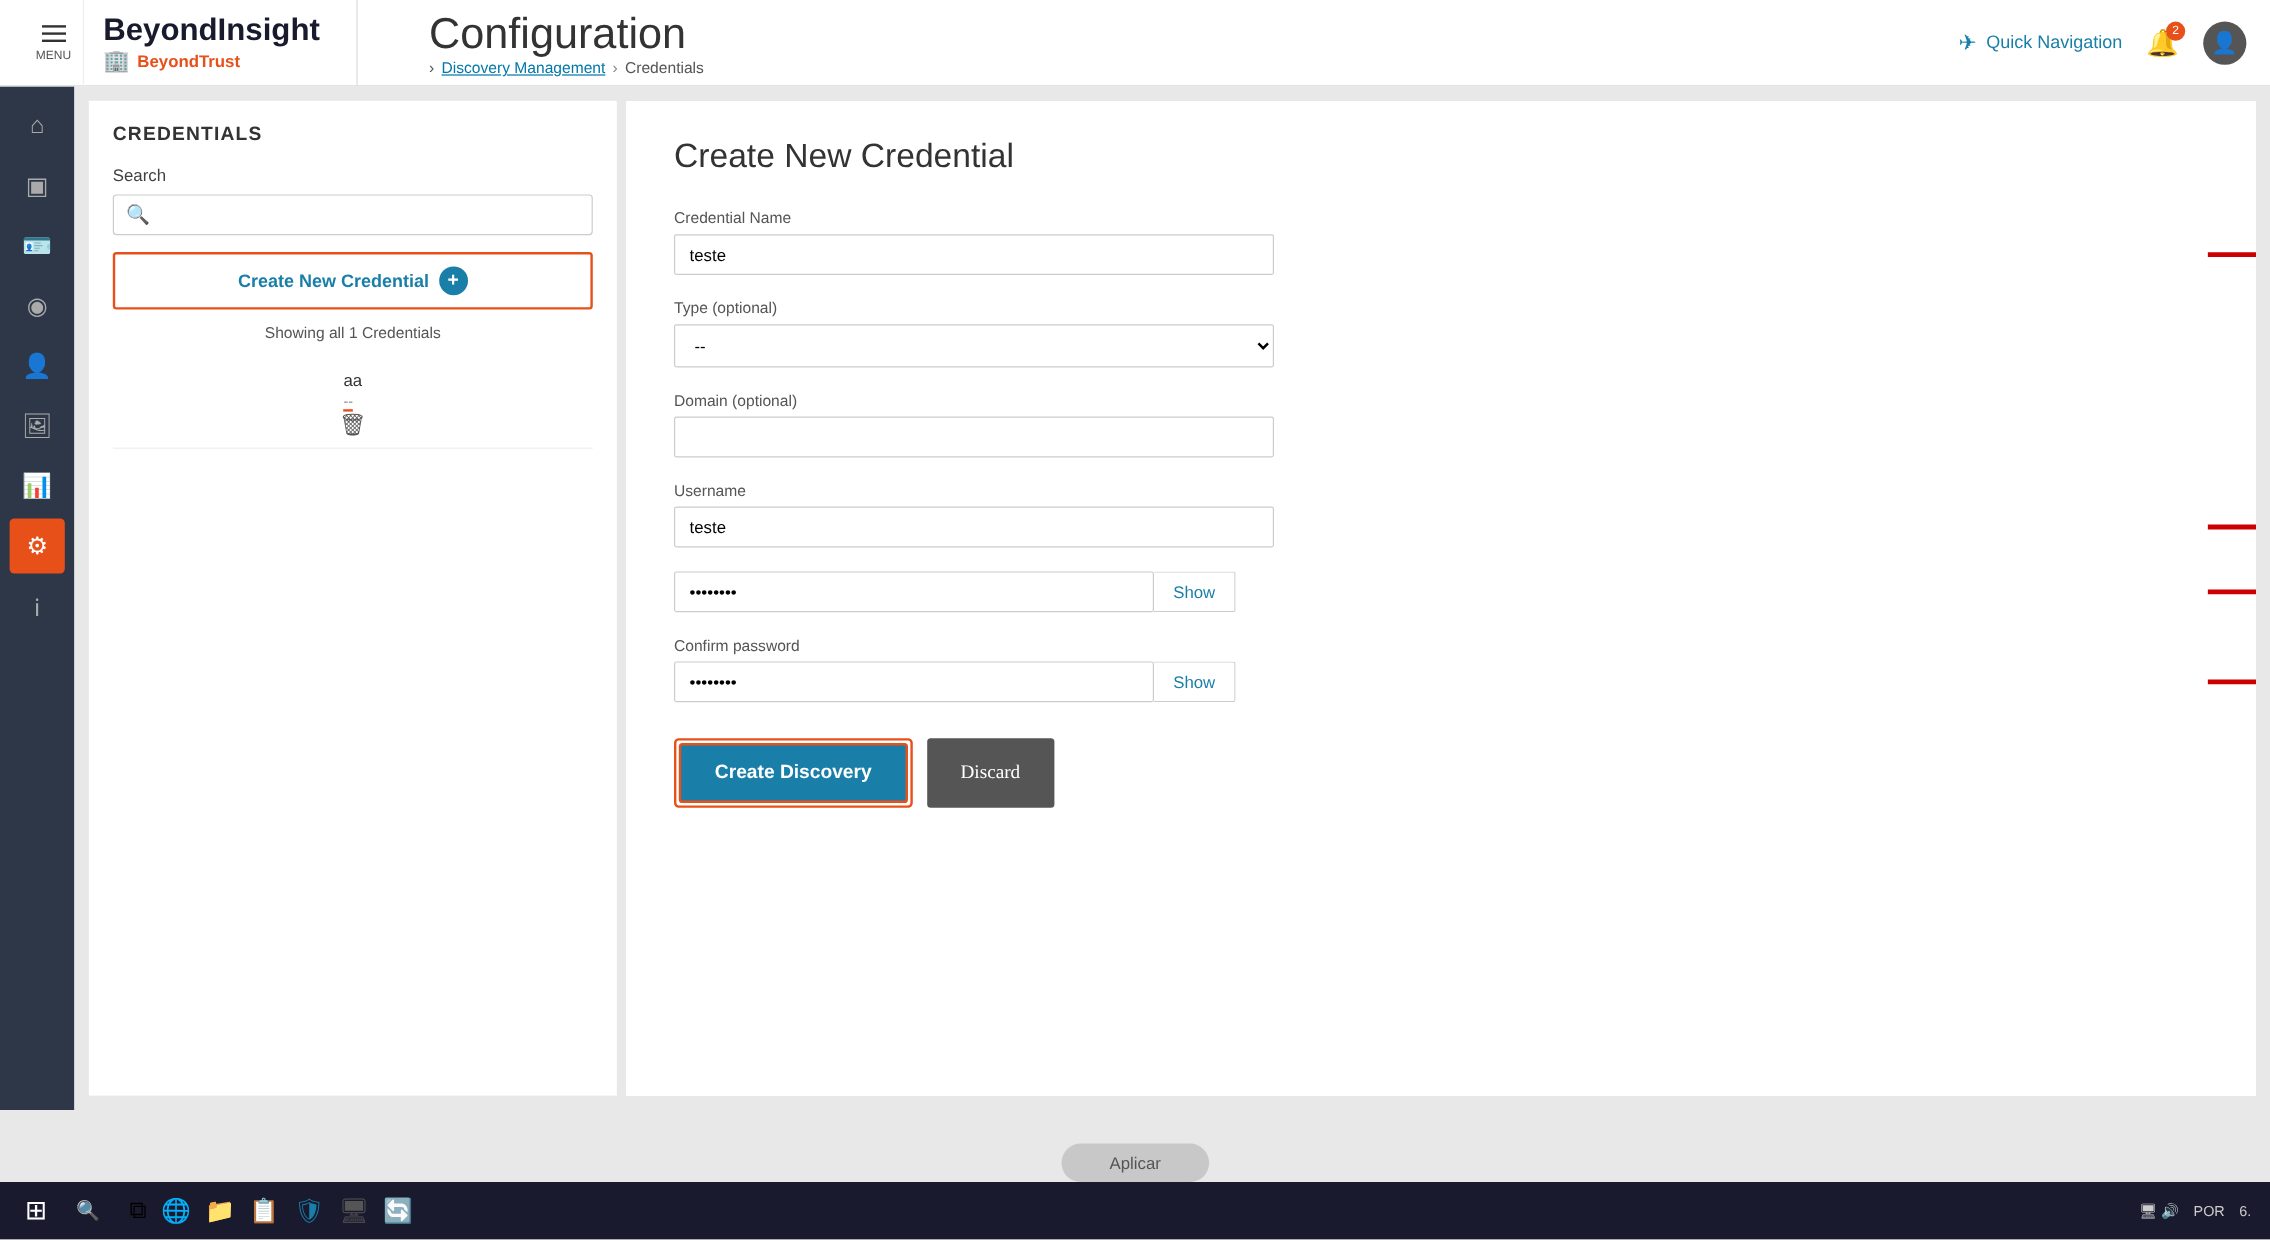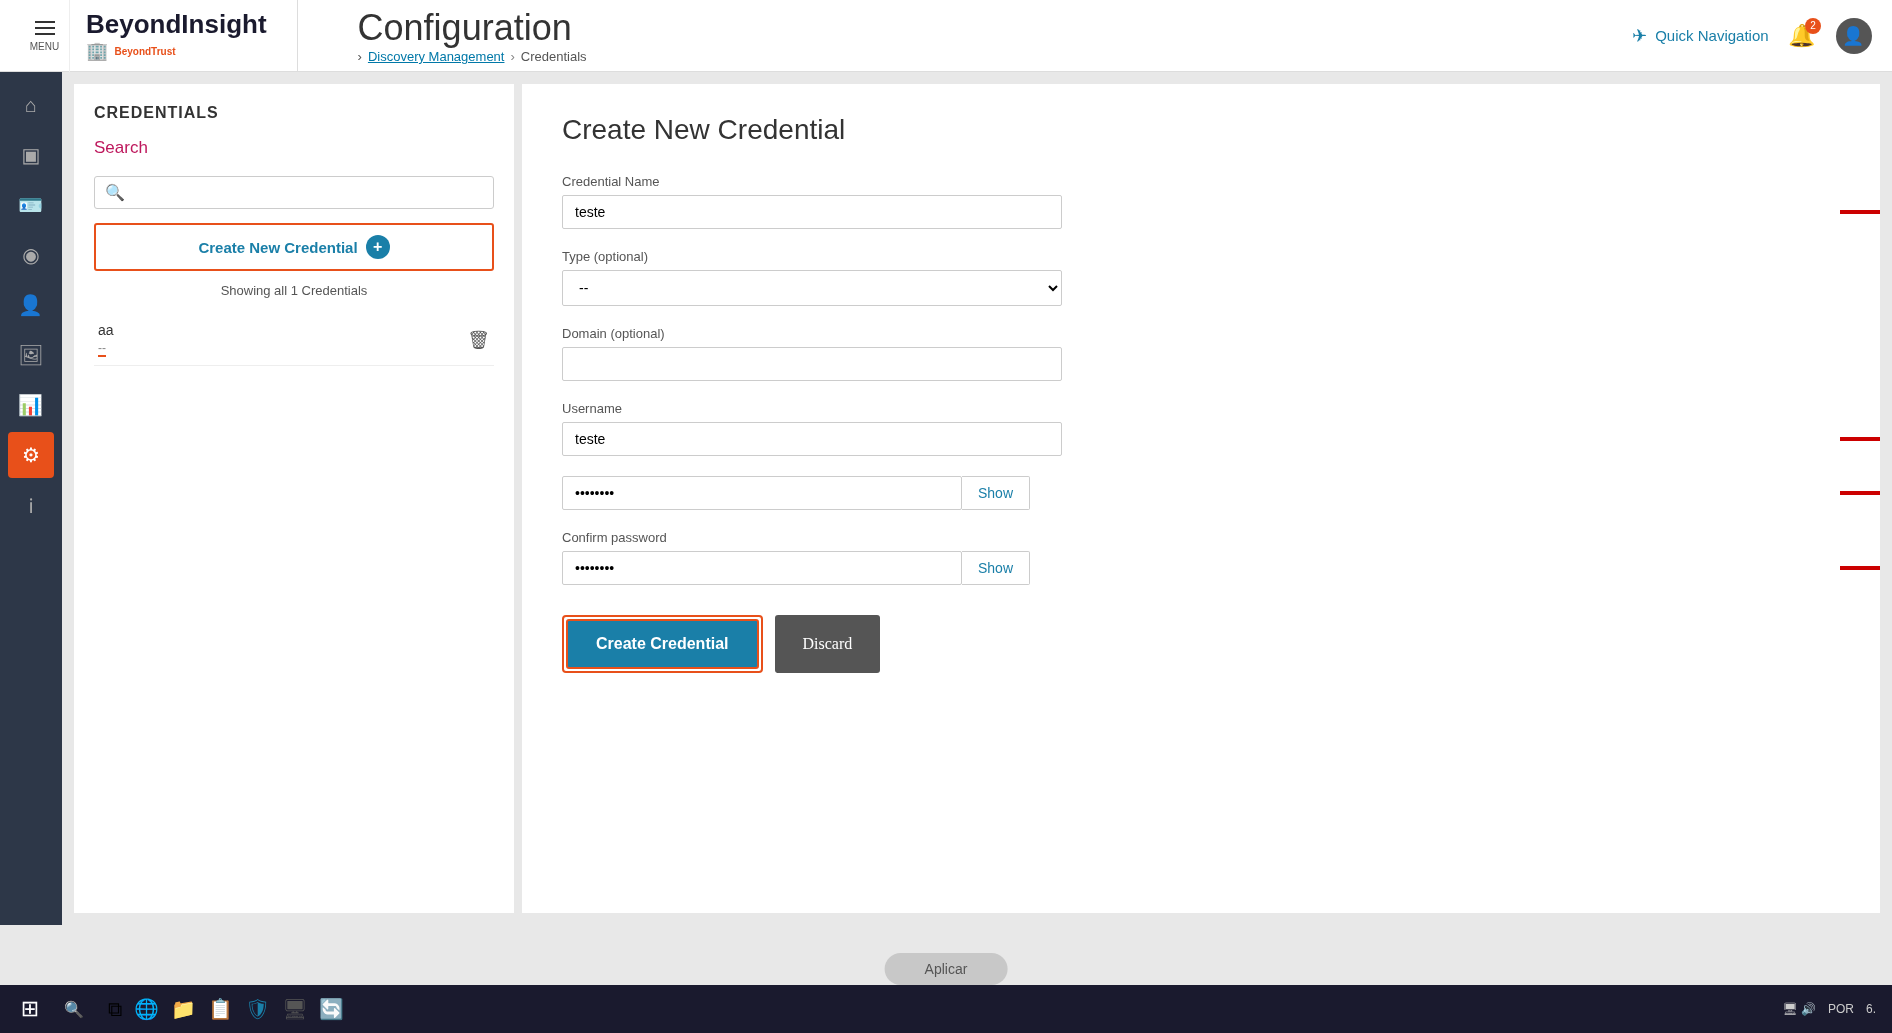--- a/index.html
+++ b/index.html
@@ -19,21 +19,21 @@
       display: flex; flex-direction: column; align-items: center; justify-content: center;
       width: 50px; height: 72px; cursor: pointer; border-right: 1px solid #eee;
       margin-right: 16px;
     }
     .menu-btn span { display: block; width: 20px; height: 2px; background: #333; margin: 2px 0; }
     .menu-btn .menu-label { font-size: 10px; color: #555; margin-top: 4px; }
     .logo-area { display: flex; flex-direction: column; align-items: flex-start; margin-right: 30px; border-right: 1px solid #ddd; padding-right: 30px; height: 72px; justify-content: center; }
     .logo-title { font-size: 26px; font-weight: 700; color: #1a1a2e; }
     .logo-sub { display: flex; align-items: center; gap: 6px; }
     .logo-sub .brand-icon { color: #e8501a; font-size: 18px; }
-    .logo-sub .brand-text { color: #e8501a; font-size: 10px; font-weight: 600; }
+    .logo-sub .brand-text { color: #e8501a; font-size: 14px; font-weight: 600; }
     .page-header { flex: 1; padding-left: 30px; }
     .page-title { font-size: 36px; color: #333; font-weight: 300; }
     .breadcrumb { display: flex; align-items: center; gap: 6px; font-size: 13px; color: #555; }
     .breadcrumb a { color: #0078a8; text-decoration: underline; cursor: pointer; }
     .breadcrumb-sep { color: #888; }
     .header-right { display: flex; align-items: center; gap: 20px; }
     .quick-nav { display: flex; align-items: center; gap: 8px; color: #1a7fa8; font-size: 15px; cursor: pointer; }
     .quick-nav-icon { color: #1a7fa8; font-size: 18px; }
     .notif-btn { position: relative; cursor: pointer; }
     .notif-btn .badge { position: absolute; top: -5px; right: -5px; background: #e8501a; color: #fff; border-radius: 50%; width: 16px; height: 16px; font-size: 10px; display: flex; align-items: center; justify-content: center; }
@@ -65,32 +65,32 @@
     
     .credentials-panel {
       width: 440px;
       background: #fff;
       margin: 12px 0 12px 12px;
       padding: 20px;
       overflow-y: auto;
       flex-shrink: 0;
     }
     .credentials-panel h2 { font-size: 16px; font-weight: 700; color: #333; letter-spacing: 1px; margin-bottom: 16px; }
-    .search-label { font-size: 17px; color: #be185d; margin-bottom: 18px; }
+    .search-label { font-size: 14px; color: #404040; margin-bottom: 8px; }
     .search-box { display: flex; align-items: center; border: 1px solid #ccc; border-radius: 3px; padding: 6px 10px; gap: 6px; margin-bottom: 14px; }
     .search-box input { border: none; outline: none; font-size: 14px; flex: 1; }
     .create-btn {
       display: flex; align-items: center; justify-content: center; gap: 8px;
       border: 2px solid #e8501a; color: #1a7fa8; background: #fff;
       padding: 10px 20px; cursor: pointer; font-size: 15px; font-weight: 600;
       border-radius: 3px; width: 100%; margin-bottom: 12px;
     }
     .create-btn .plus-icon { background: #1a7fa8; color: #fff; border-radius: 50%; width: 24px; height: 24px; display: flex; align-items: center; justify-content: center; font-size: 16px; }
     .showing-text { font-size: 13px; color: #555; text-align: center; margin-bottom: 16px; }
-    .credential-item { display: flex; align-items: center; justify-content: space-between; padding: 8px 4px; border-bottom: 1px solid #eee; }
+    .credential-item { display: flex; align-items: center; justify-content: space-between; padding: 8px 4px; border-bottom: 1px solid #eee; flex-direction: column; }
     .credential-item-info .name { font-size: 14px; color: #333; font-weight: 500; }
     .credential-item-info .type { font-size: 12px; color: #888; border-bottom: 2px solid #e8501a; display: inline-block; }
     .delete-btn { color: #555; cursor: pointer; font-size: 18px; }
 
     
     .form-panel {
       flex: 1;
       background: #fff;
       margin: 12px 12px 12px 8px;
       padding: 30px 40px;
@@ -321,21 +321,21 @@
             <button class="show-btn">Show</button>
           </div>
           <svg class="arrow-svg" width="160" height="40" viewBox="0 0 160 40">
             <polygon points="160,20 100,2 110,18 0,18 0,22 110,22 100,38" fill="#cc0000"></polygon>
           </svg>
         </div>
       </div>
 
       <div class="form-actions">
         <div style="border: 2px solid #e8501a; border-radius: 4px; padding: 2px;">
-          <button class="btn-create">Create Credential</button>
+          <button class="btn-create">Create Discovery</button>
         </div>
         <button class="btn-discard">Discard</button>
       </div>
     </div>
 
   </div>
 </div>
 
 <div class="bottom-area">
   <button class="aplicar-btn">Aplicar</button>

